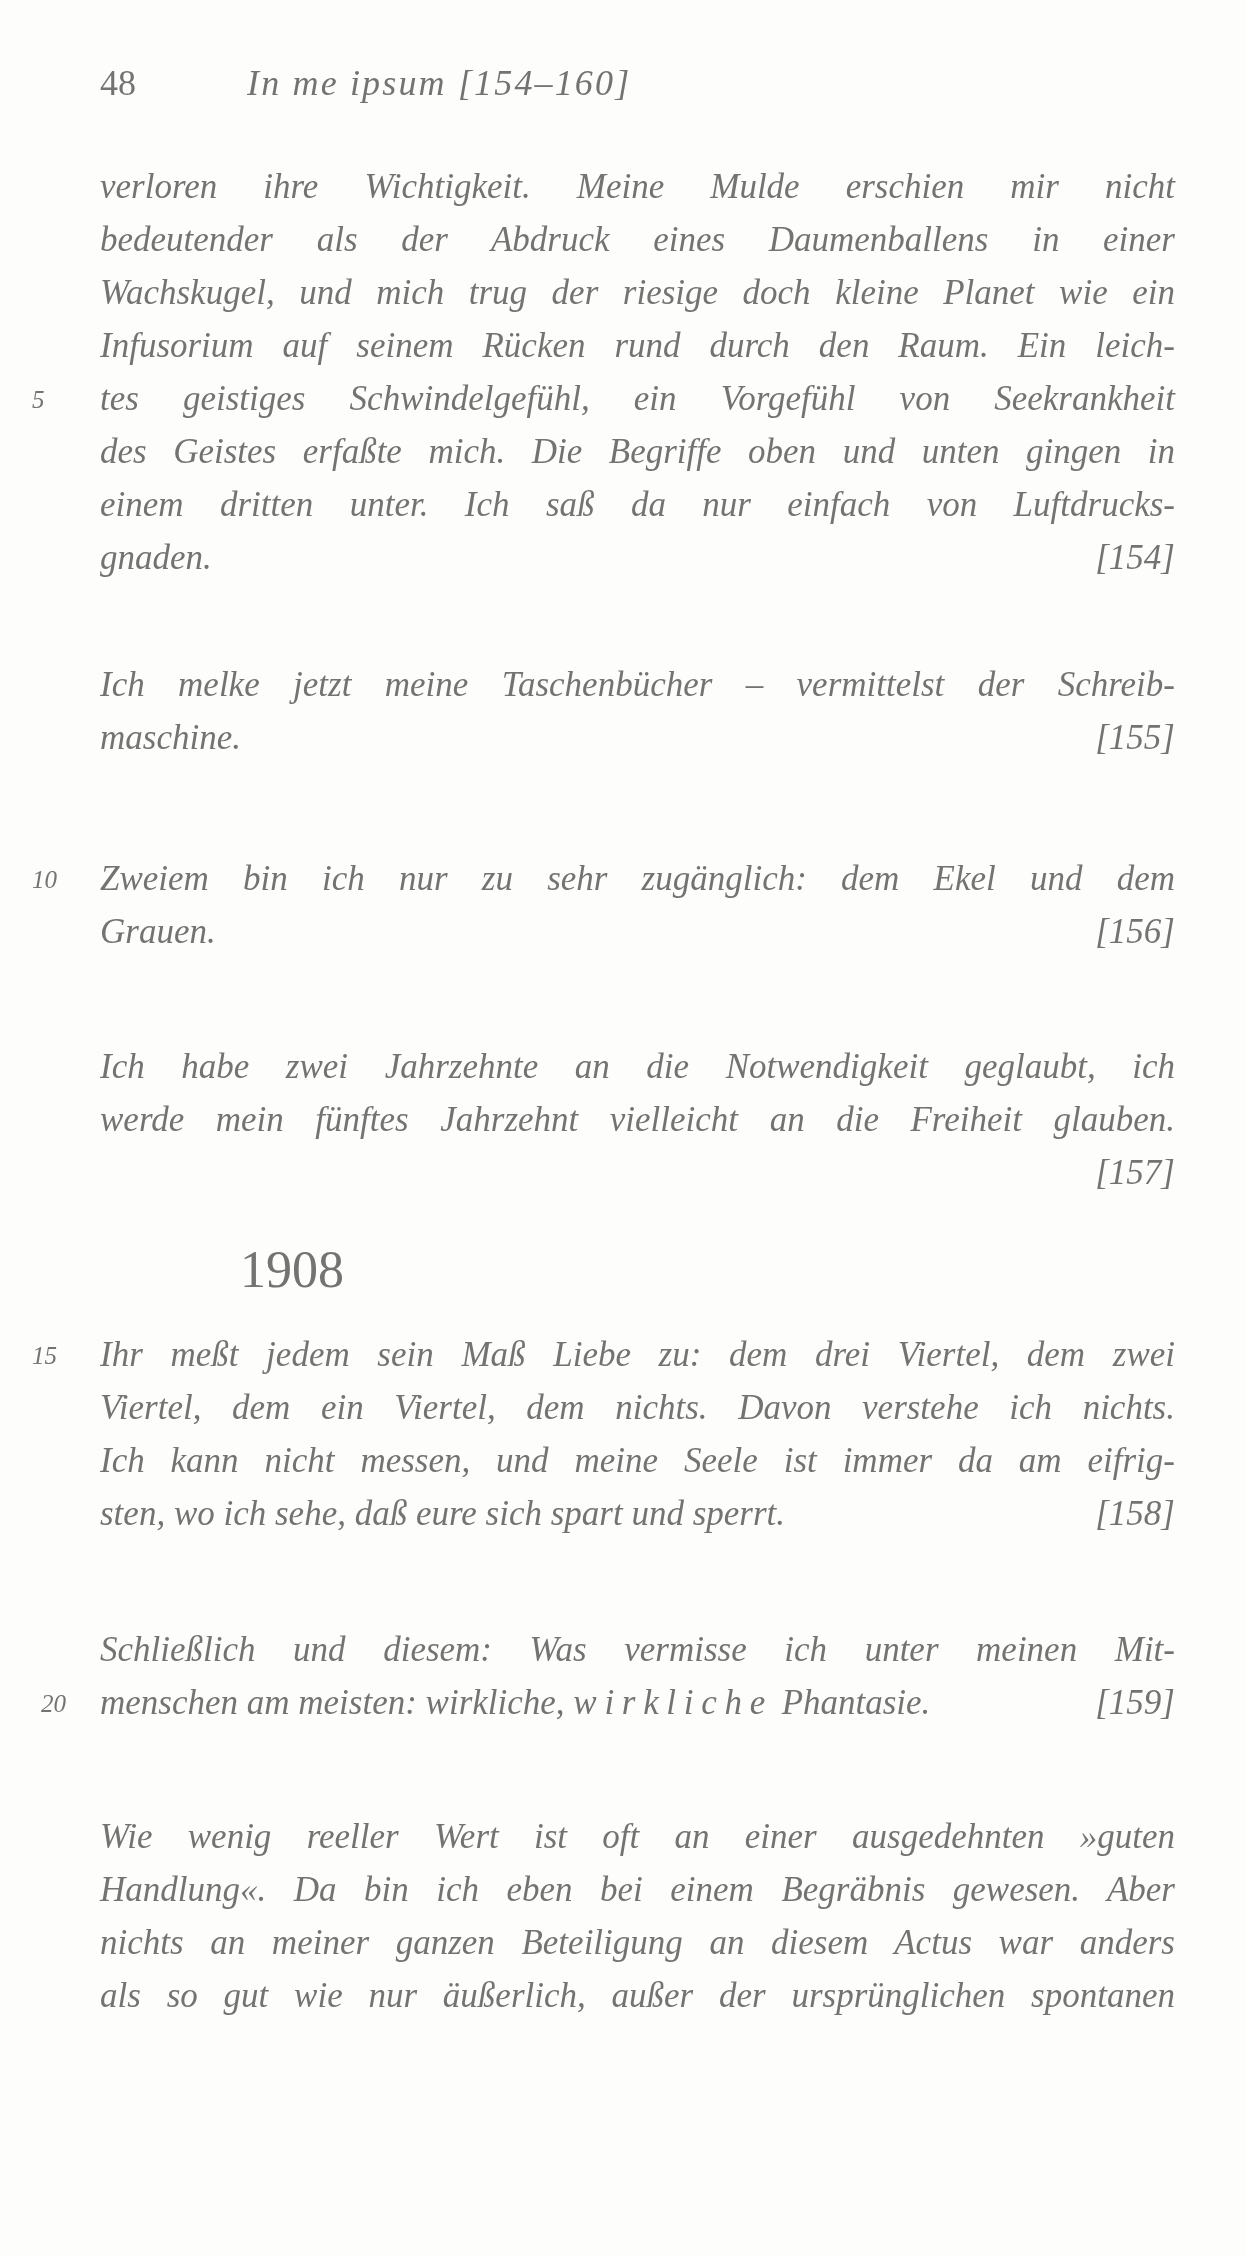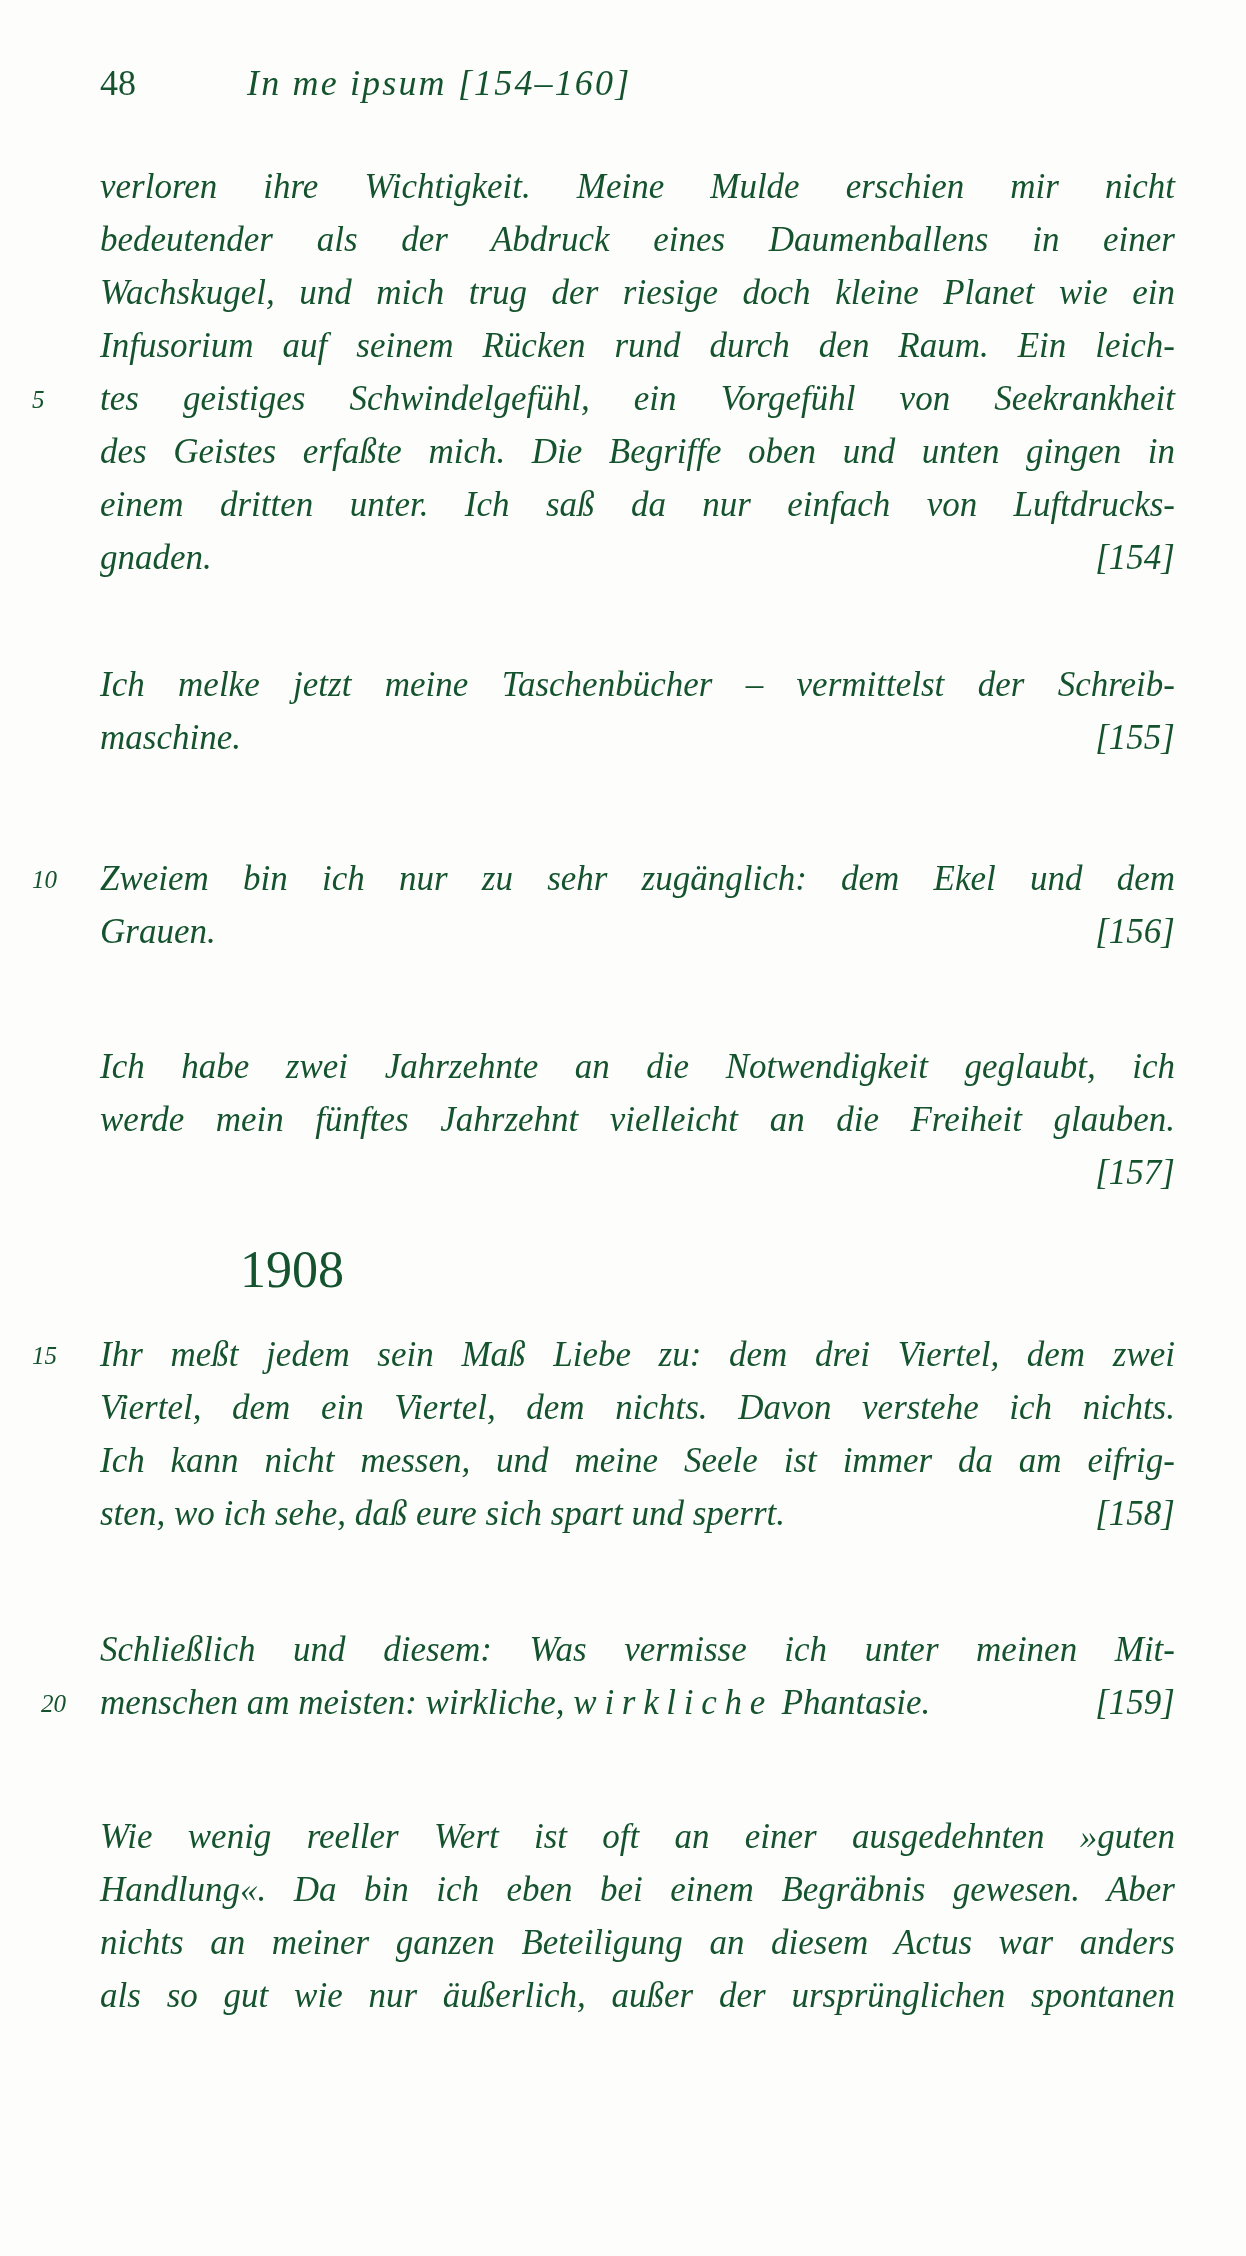--- a/index.html
+++ b/index.html
@@ -5,21 +5,21 @@
   html, body {
     margin: 0;
     padding: 0;
     background: #fdfdfb;
   }
   .page {
     position: relative;
     width: 1246px;
     height: 2256px;
     background: #fdfdfb;
-    color: #14532d;
+    color: #737373;
     font-family: "Liberation Serif", "DejaVu Serif", serif;
     overflow: hidden;
   }
   .running-head {
     position: absolute;
     top: 57px;
     left: 100px;
     width: 1075px;
     font-size: 36px;
     line-height: 53px;

